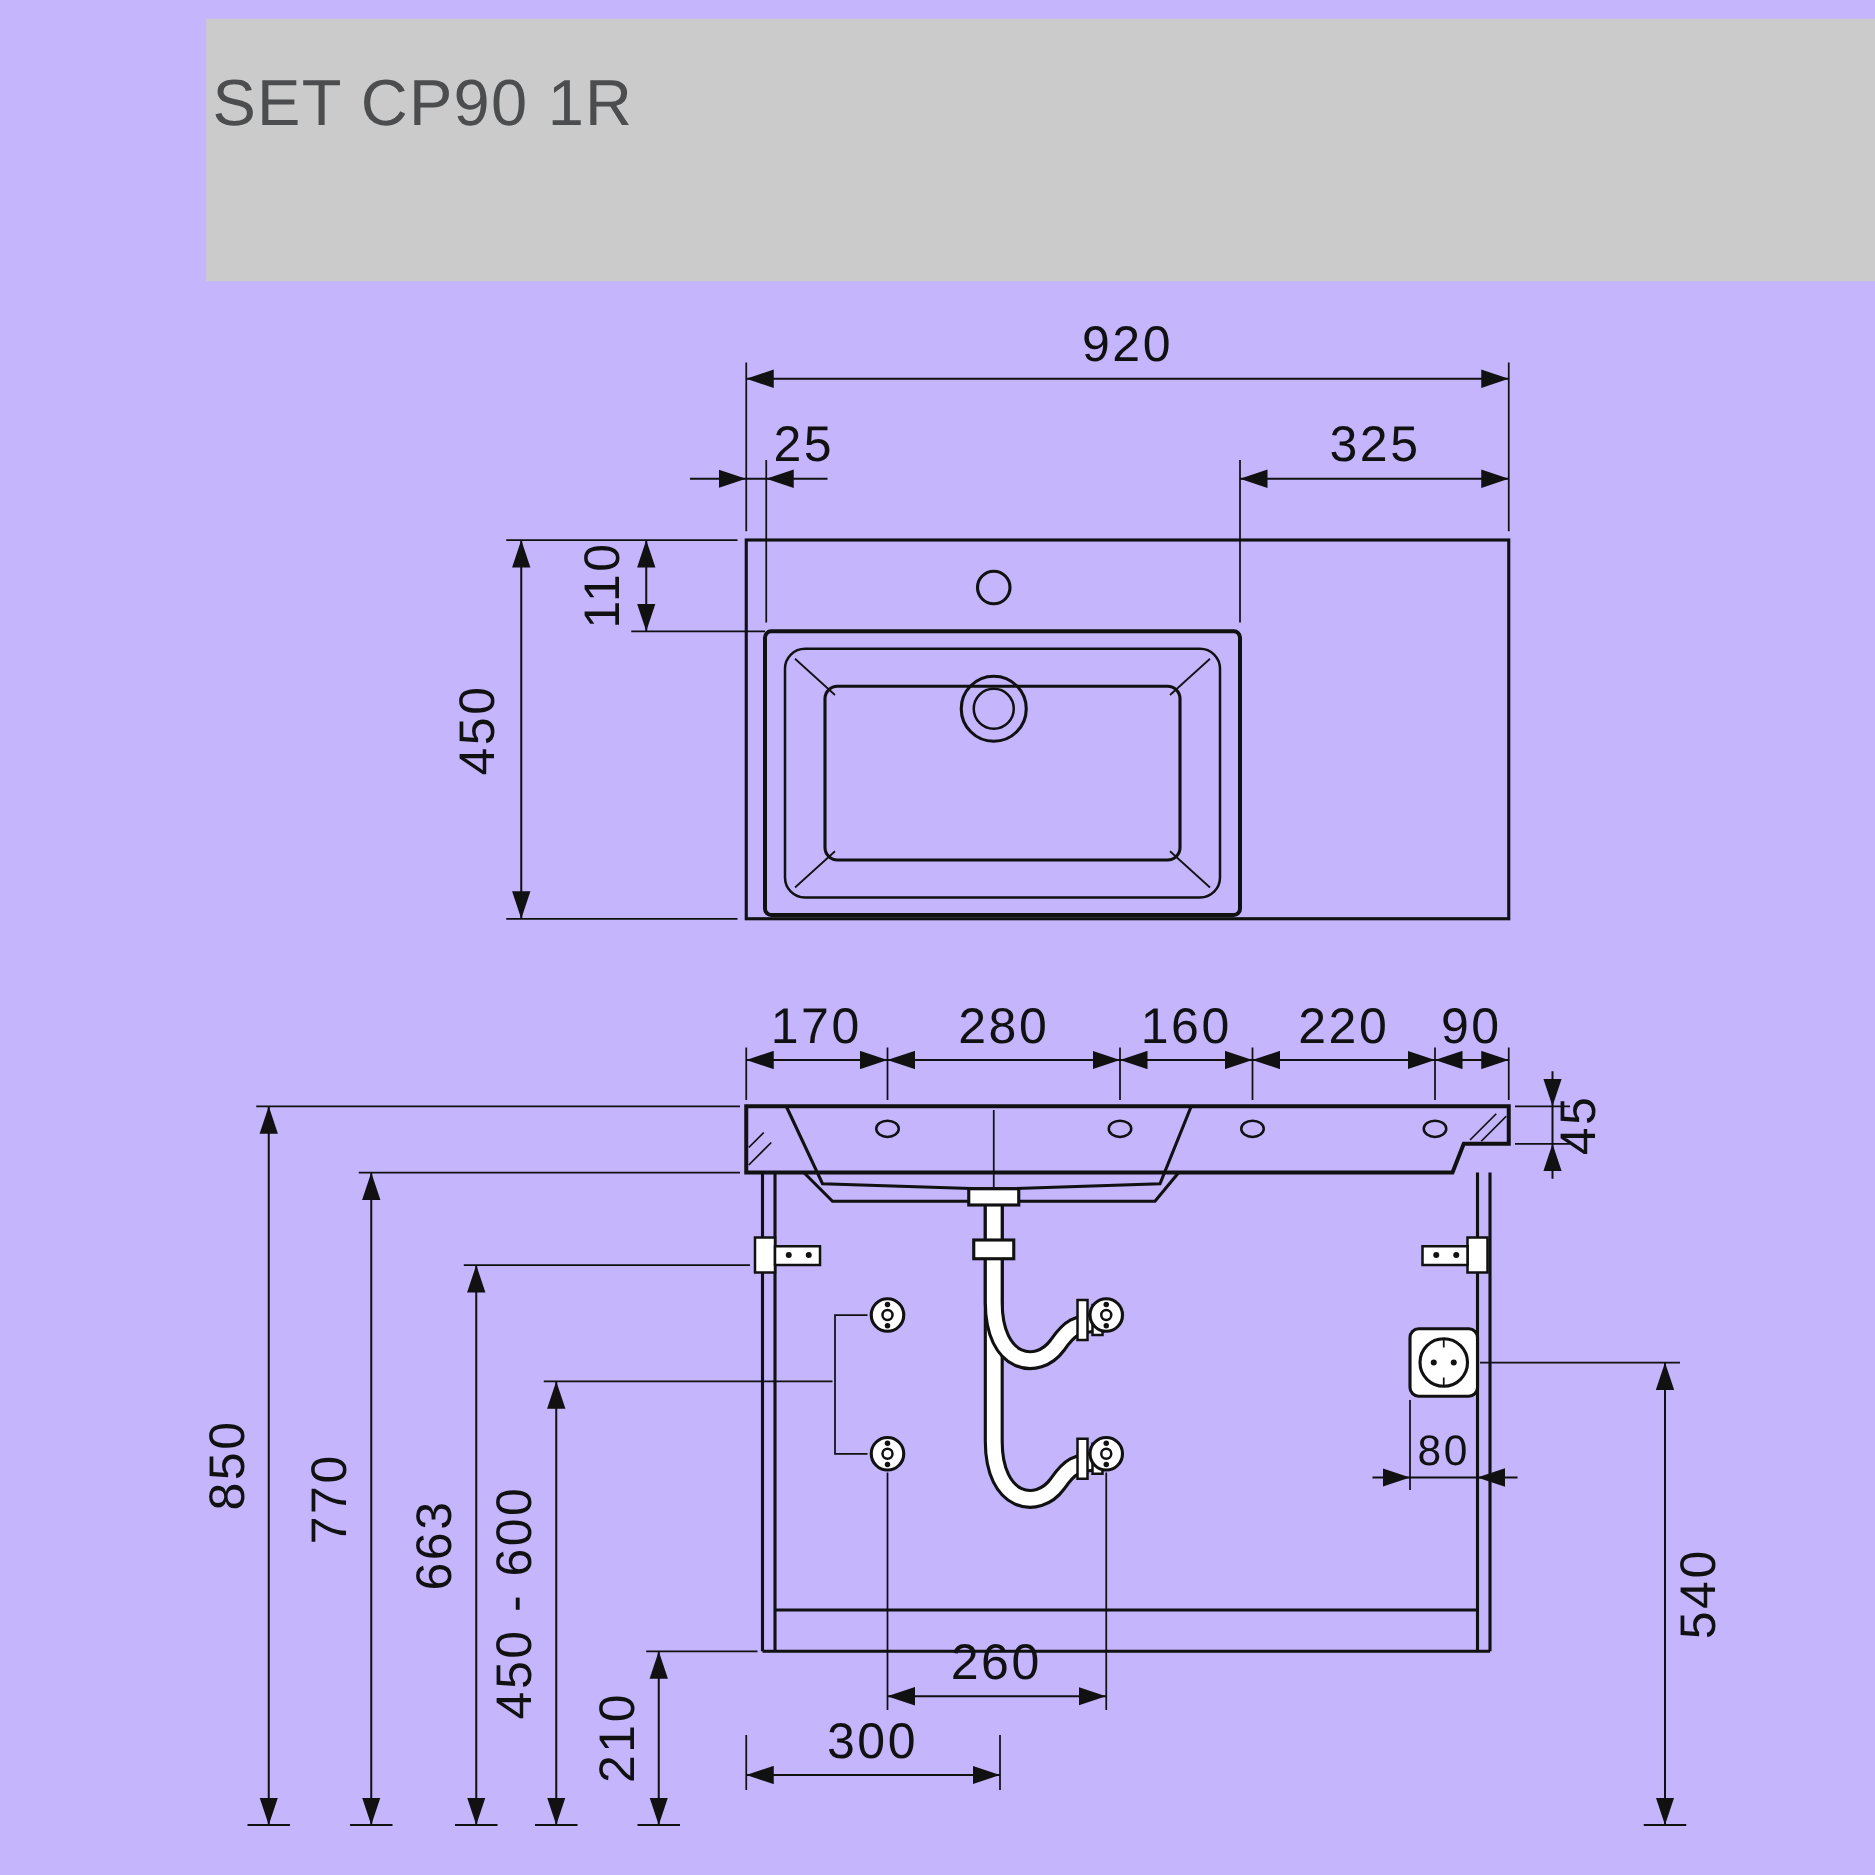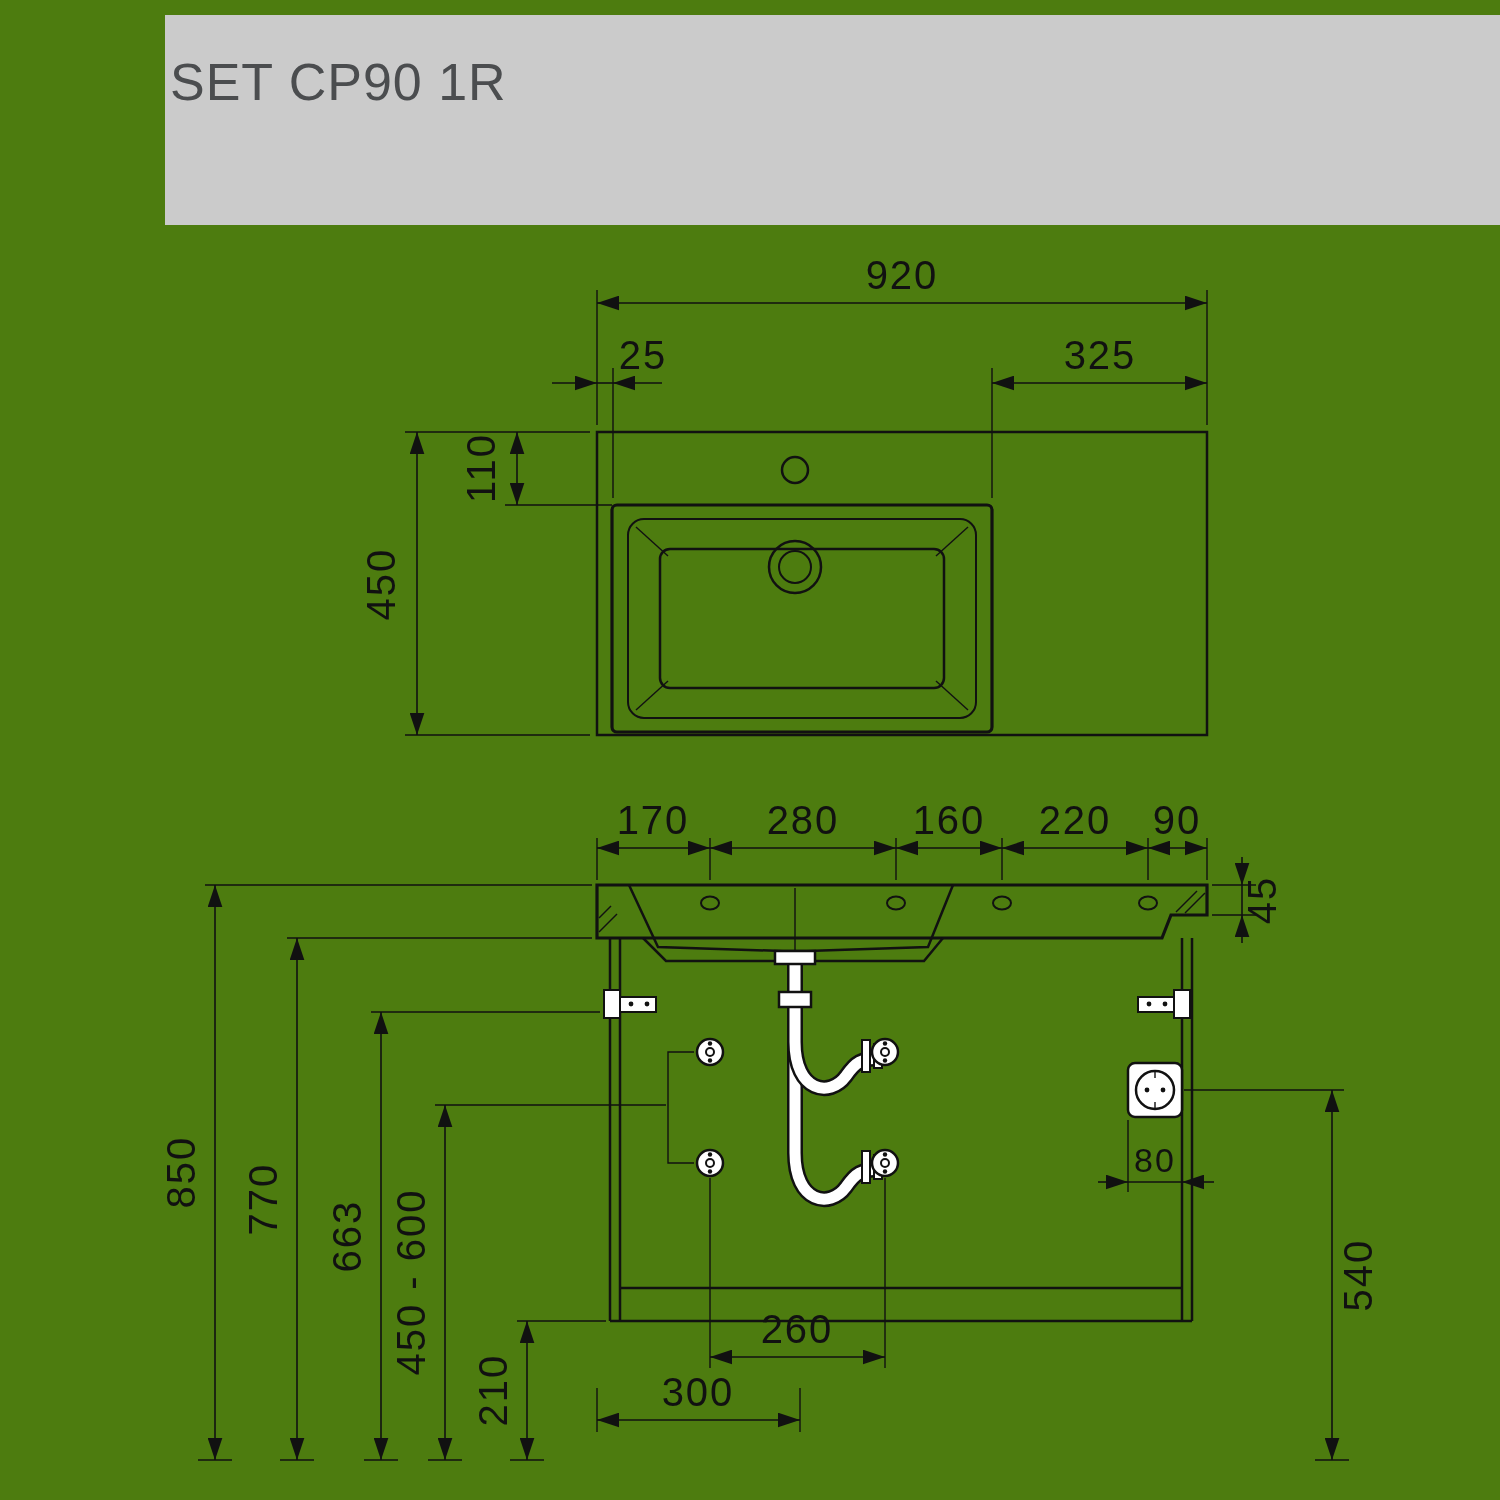--- a/index.html
+++ b/index.html
@@ -1,16 +1,16 @@
 <!DOCTYPE html>
 <html><head>
 <meta charset="utf-8">
 <style>
   html,body{margin:0;padding:0;background:#fff;}
-  .page{width:1500px;height:1500px;position:relative;background:#4d7c0f;font-family:"Liberation Sans",sans-serif;}
+  .page{width:1500px;height:1500px;position:relative;background:#c4b5fd;font-family:"Liberation Sans",sans-serif;}
   svg{display:block;}
   .obj{fill:none;stroke:#111;stroke-width:2.5px;}
   .obj2{fill:none;stroke:#111;stroke-width:2px;}
   .obj3{fill:none;stroke:#111;stroke-width:3.2px;}
   .objw{fill:#fff;stroke:#111;stroke-width:2.5px;}
   .obj2w{fill:#fff;stroke:#111;stroke-width:2px;}
   .thin{fill:none;stroke:#111;stroke-width:1.4px;}
   .dim{fill:none;stroke:#111;stroke-width:1.6px;}
   .pipeO{fill:none;stroke:#111;stroke-width:16px;stroke-linejoin:round;stroke-linecap:butt;}
   .pipeI{fill:none;stroke:#fff;stroke-width:11px;stroke-linejoin:round;stroke-linecap:butt;}

